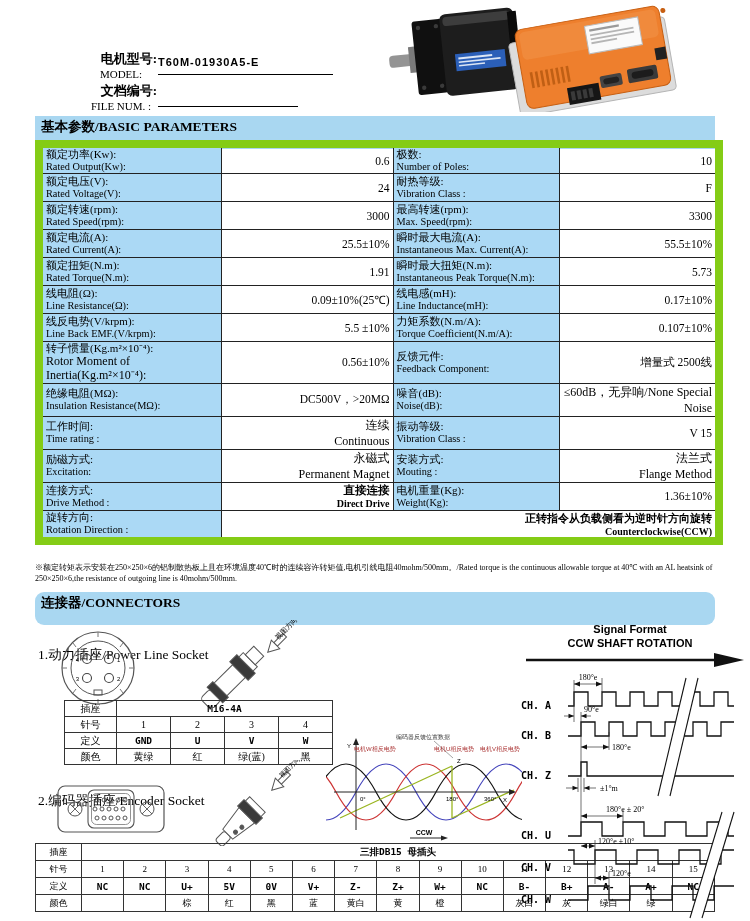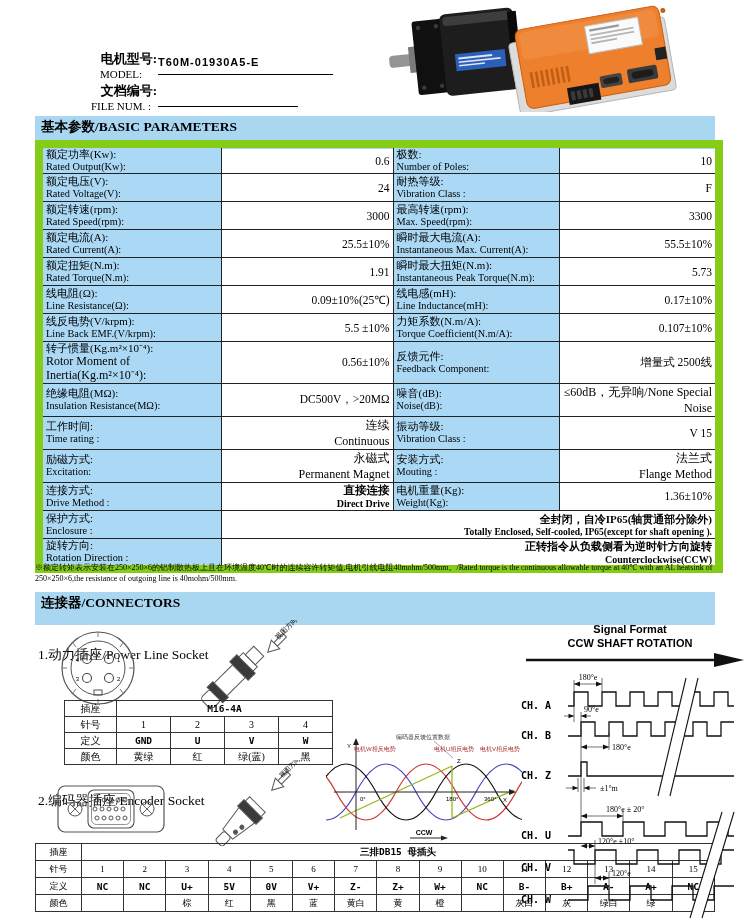--- a/index.html
+++ b/index.html
@@ -313,44 +313,34 @@
       <td class="lab">
             <div class="cl">电机重量(Kg):</div>
             <div class="el">Weight(Kg):</div>
           </td>
       <td class="val">
             <div>1.36±10%</div>
           </td>
     </tr>
     <tr>
       <td class="lab">
-            <div class="cl">保护方式:</div>
-            <div class="el">Enclosure :</div>
-          </td>
-      <td class="val" colspan="3">
-            <div class="mono" style="font-size:11px">全封闭，自冷IP65(轴贯通部分除外)</div>
-            <div class="mono" style="font-size:9.5px">Totally Enclosed, Self-cooled, IP65(except for shaft opening ).</div>
-          </td>
-    </tr>
-    <tr>
-      <td class="lab">
             <div class="cl">旋转方向:</div>
             <div class="el">Rotation Direction :</div>
           </td>
       <td class="val" colspan="3">
             <div class="mono" style="font-size:11px">正转指令从负载侧看为逆时针方向旋转</div>
             <div class="mono" style="font-size:10px">Counterclockwise(CCW)</div>
           </td>
     </tr>
   </tbody>
     </table>
 
   <div class="fn">※额定转矩表示安装在250×250×6的铝制散热板上且在环境温度40℃时的连续容许转矩值,电机引线电阻40mohm/500mm。/Rated torque is the continuous allowable torque at 40℃ with an AL heatsink of 250×250×6,the resistance of outgoing line is 40mohm/500mm.</div>
 
-  <div class="banner" style="top:592px;">连接器/CONNECTORS</div>
+  <div class="banner" style="top:592px;border-radius:9px;">连接器/CONNECTORS</div>
 
   <div class="abs h2" style="top:614px;">1.动力插座/Power Line Socket</div>
 
   <svg class="abs" style="left:42px;top:628px;" width="112" height="80" viewBox="0 0 112 80">
     <circle cx="56" cy="40" r="36" fill="none" stroke="#555" stroke-width="1.2"></circle>
     <circle cx="56" cy="40" r="27" fill="none" stroke="#555" stroke-width="1"></circle>
     <g stroke="#777" stroke-width="1">
       <line x1="56" y1="4" x2="56" y2="9"></line>
         <line x1="56" y1="71" x2="56" y2="76"></line>
       <line x1="20" y1="40" x2="25" y2="40"></line>

